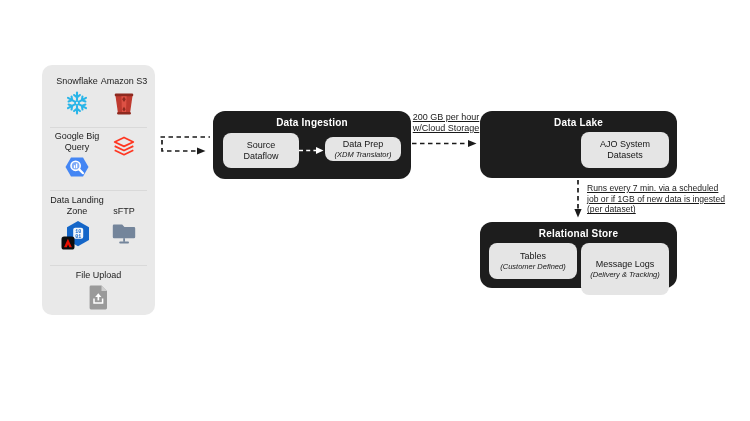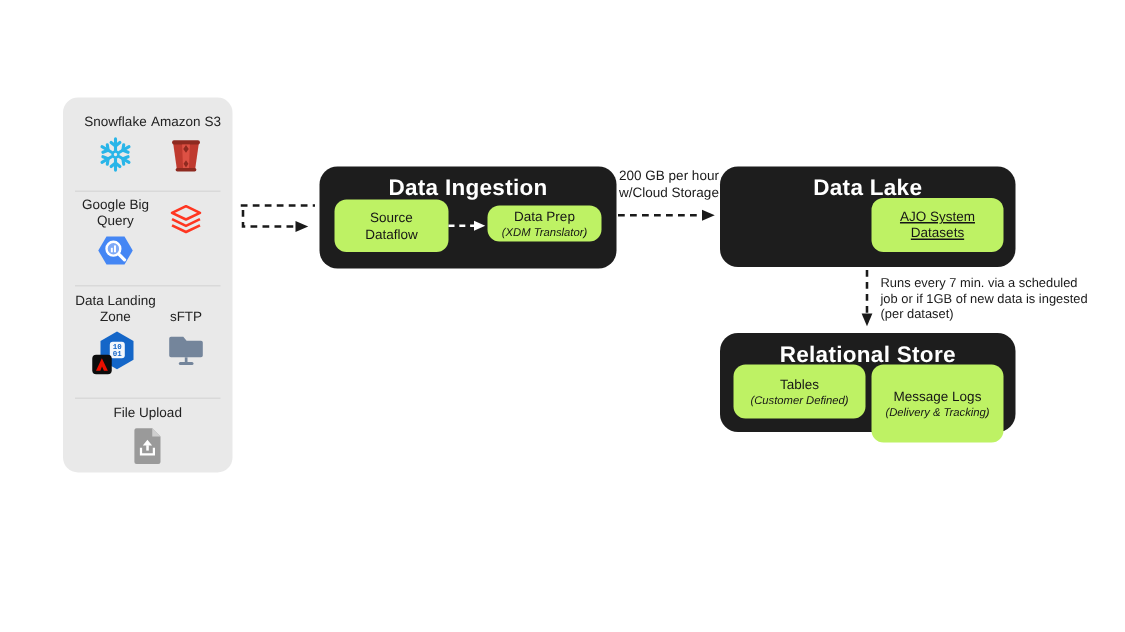--- a/index.html
+++ b/index.html
@@ -11,32 +11,32 @@
            background:#e9e9e9;border-radius:10px;}
   .side-entry{position:absolute;text-align:center;}
   .side-label{font-size:9px;line-height:1.18;color:#222;}
   .side-label.drop1{padding-top:11px;}
   .side-icon{display:block;margin:3px auto 0;}
   .divider{position:absolute;left:8px;width:97px;height:1px;background:#d9d9d9;}
 
   
   .group{position:absolute;background:#1d1d1d;border-radius:12px;}
   .group-title{position:absolute;left:0;right:0;top:6px;text-align:center;
-               color:#fff;font-weight:bold;font-size:15px;letter-spacing:.2px;}
-  .node{position:absolute;background:#bef264;border-radius:8px;display:flex;
+               color:#fff;font-weight:bold;font-size:10px;letter-spacing:.2px;}
+  .node{position:absolute;background:#e5e5e5;border-radius:8px;display:flex;
         flex-direction:column;align-items:center;justify-content:center;
         text-align:center;color:#161616;}
   .node-label{font-size:9px;line-height:1.2;}
   .node-sub{font-size:7.5px;font-style:italic;line-height:1.1;margin-top:1px;}
   .wrap48{max-width:48px;}
   .wrap80{max-width:80px;}
-  .wrap58{max-width:58px;text-decoration:underline;}
+  .wrap58{max-width:58px;}
 
   
-  .annotation{position:absolute;color:#1a1a1a;white-space:pre-line;}
+  .annotation{position:absolute;color:#1a1a1a;white-space:pre-line;text-decoration:underline;}
   .anno-throughput{left:406px;top:112px;width:80px;text-align:center;
                    font-size:9px;line-height:1.2;}
   .anno-schedule{left:587px;top:183px;width:162px;text-align:left;
                  font-size:8.6px;line-height:1.25;}
 
   
   .connectors{position:absolute;left:0;top:0;width:750px;height:421px;
               pointer-events:none;z-index:5;}
 </style>
 </head>

